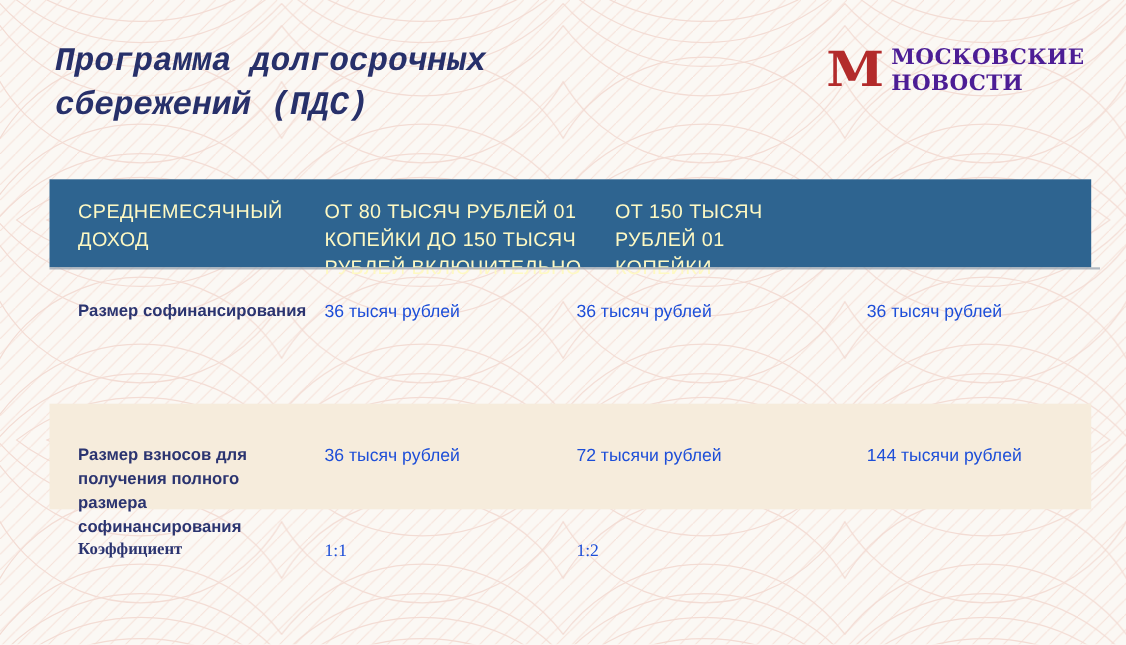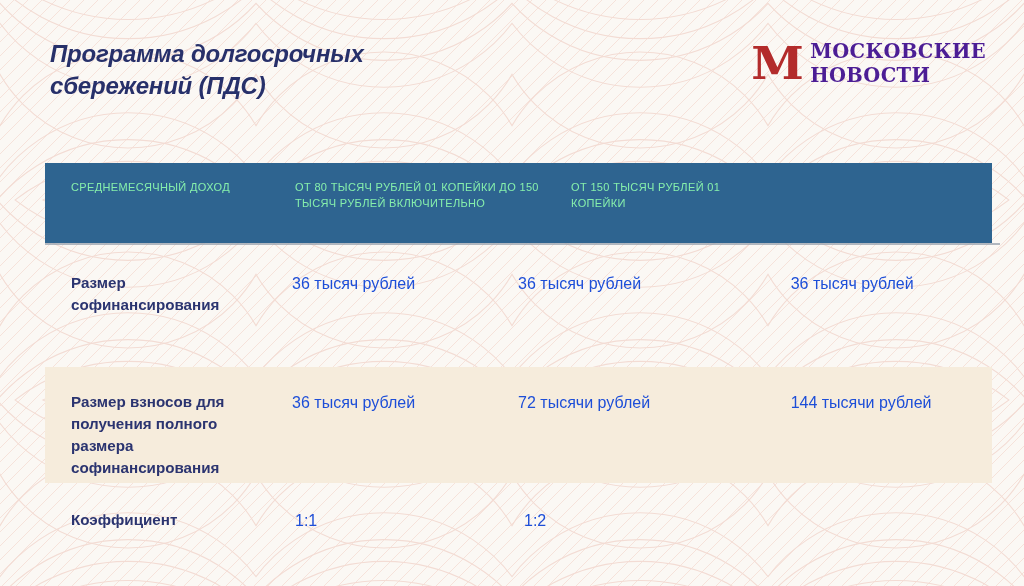--- a/index.html
+++ b/index.html
@@ -30,24 +30,24 @@
     inset: 0;
     z-index: 2;
   }
 
   
   .title {
     position: absolute;
     left: 50px;
     top: 38px;
     width: 560px;
-    font-family: Liberation Sans, sans-serif;
+    font-family: Liberation Mono, monospace;
     font-style: italic;
     font-weight: bold;
-    font-size: 24px;
+    font-size: 30px;
     line-height: 1.32;
     color: #27306a;
     letter-spacing: -0.2px;
   }
 
   .logo {
     position: absolute;
     right: 38px;
     top: 40px;
     display: flex;
@@ -103,25 +103,25 @@
     opacity: .75;
   }
 
   .cell {
     box-sizing: border-box;
     padding-right: 14px;
   }
   .c1 { width: 250px; padding-left: 26px; }
   .c2 { width: 229px; }
   .c3 { width: 264px; }
-  .c4 { width: 204px; margin-left: 12px; }
+  .c4 { width: 204px; }
 
   .head-row .cell {
-    color: #86efac;
-    font-size: 11px;
+    color: #fef9c3;
+    font-size: 18px;
     line-height: 1.43;
     letter-spacing: 0.35px;
     text-transform: uppercase;
     font-weight: normal;
   }
 
   .body-row {
     align-items: flex-start;
   }
   .body-row .label {
@@ -131,22 +131,22 @@
     line-height: 1.45;
   }
   .body-row .value {
     color: #1d4ed8;
     font-size: 16px;
     line-height: 1.45;
     font-weight: normal;
   }
 
   .row-coop   { height: 124px; padding-top: 29px; }
-  .row-contrib{ height: 116px; padding-top: 24px; background: #f6ecdc; }
-  .row-coef   { height: 70px;  padding-top: 26px; }
+  .row-contrib{ height: 96px; padding-top: 36px; background: #f6ecdc; }
+  .row-coef   { height: 70px;  padding-top: 26px; font-family: Liberation Serif, serif; }
 
   .row-coop, .row-contrib, .row-coef { box-sizing: border-box; }
 </style>
 </head>
 <body>
 
 <svg id="bg-pattern" viewBox="0 0 1024 586" preserveAspectRatio="none" aria-hidden="true">
   <defs>
     <pattern id="waves" x="0" y="0" width="256" height="200" patternUnits="userSpaceOnUse">
       <g fill="none" stroke="#f3dcd4" stroke-width="1.1">

